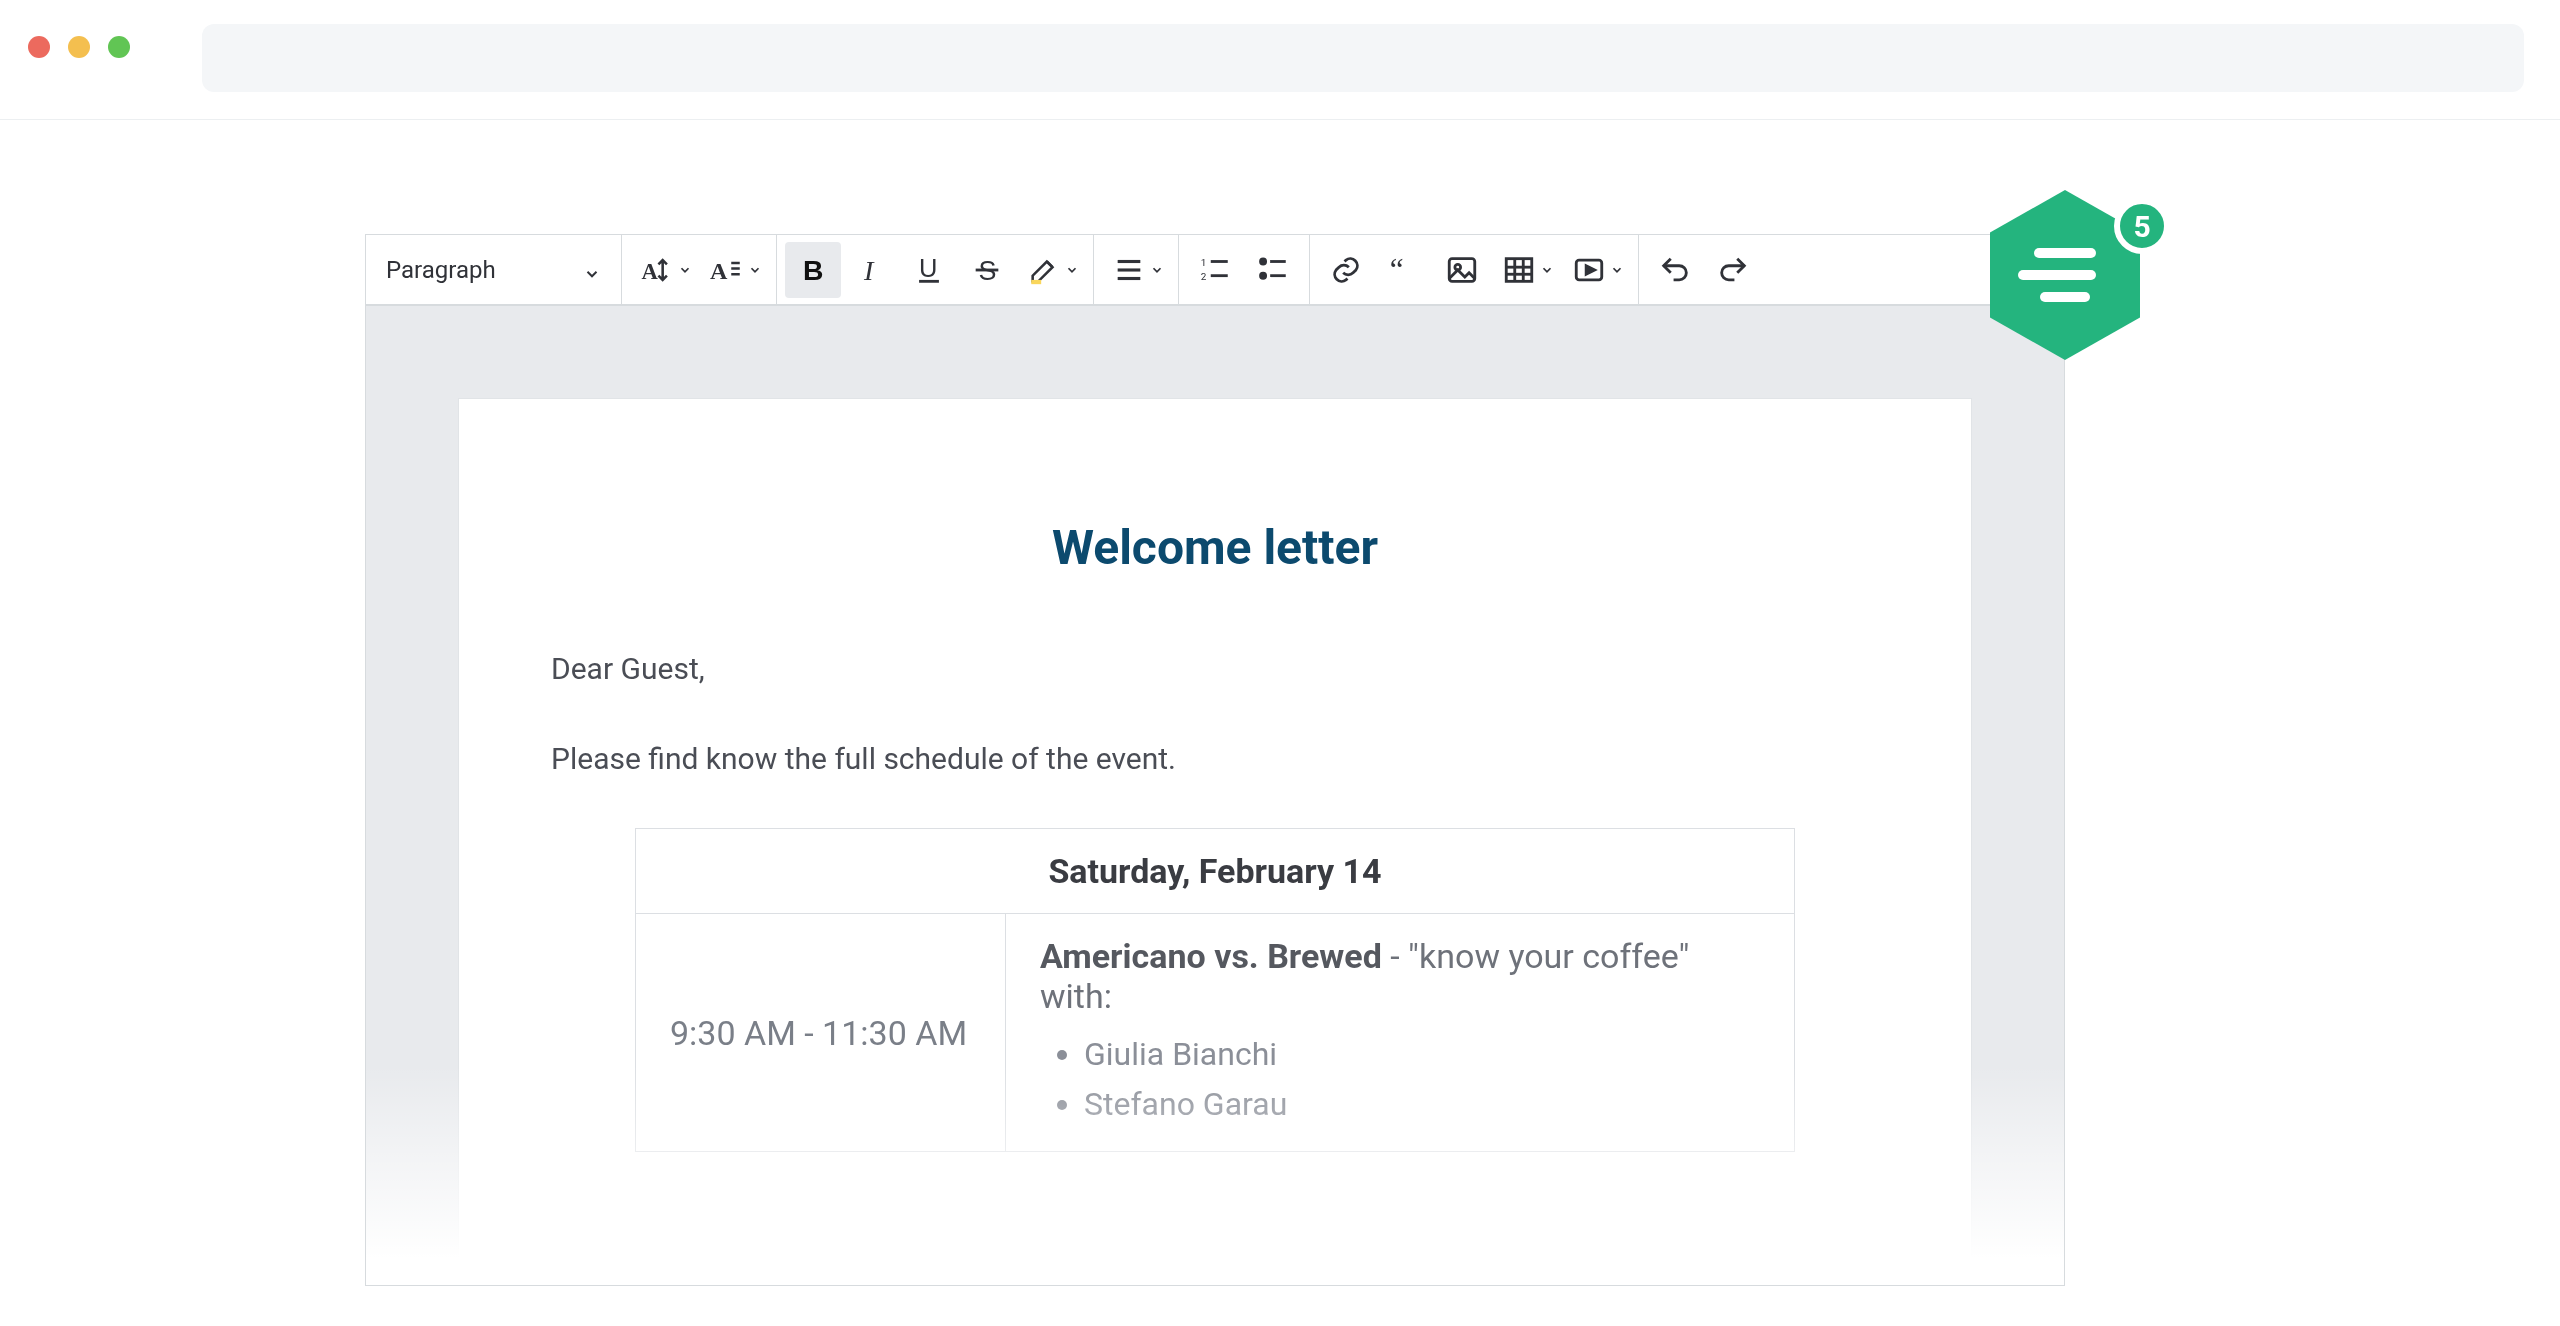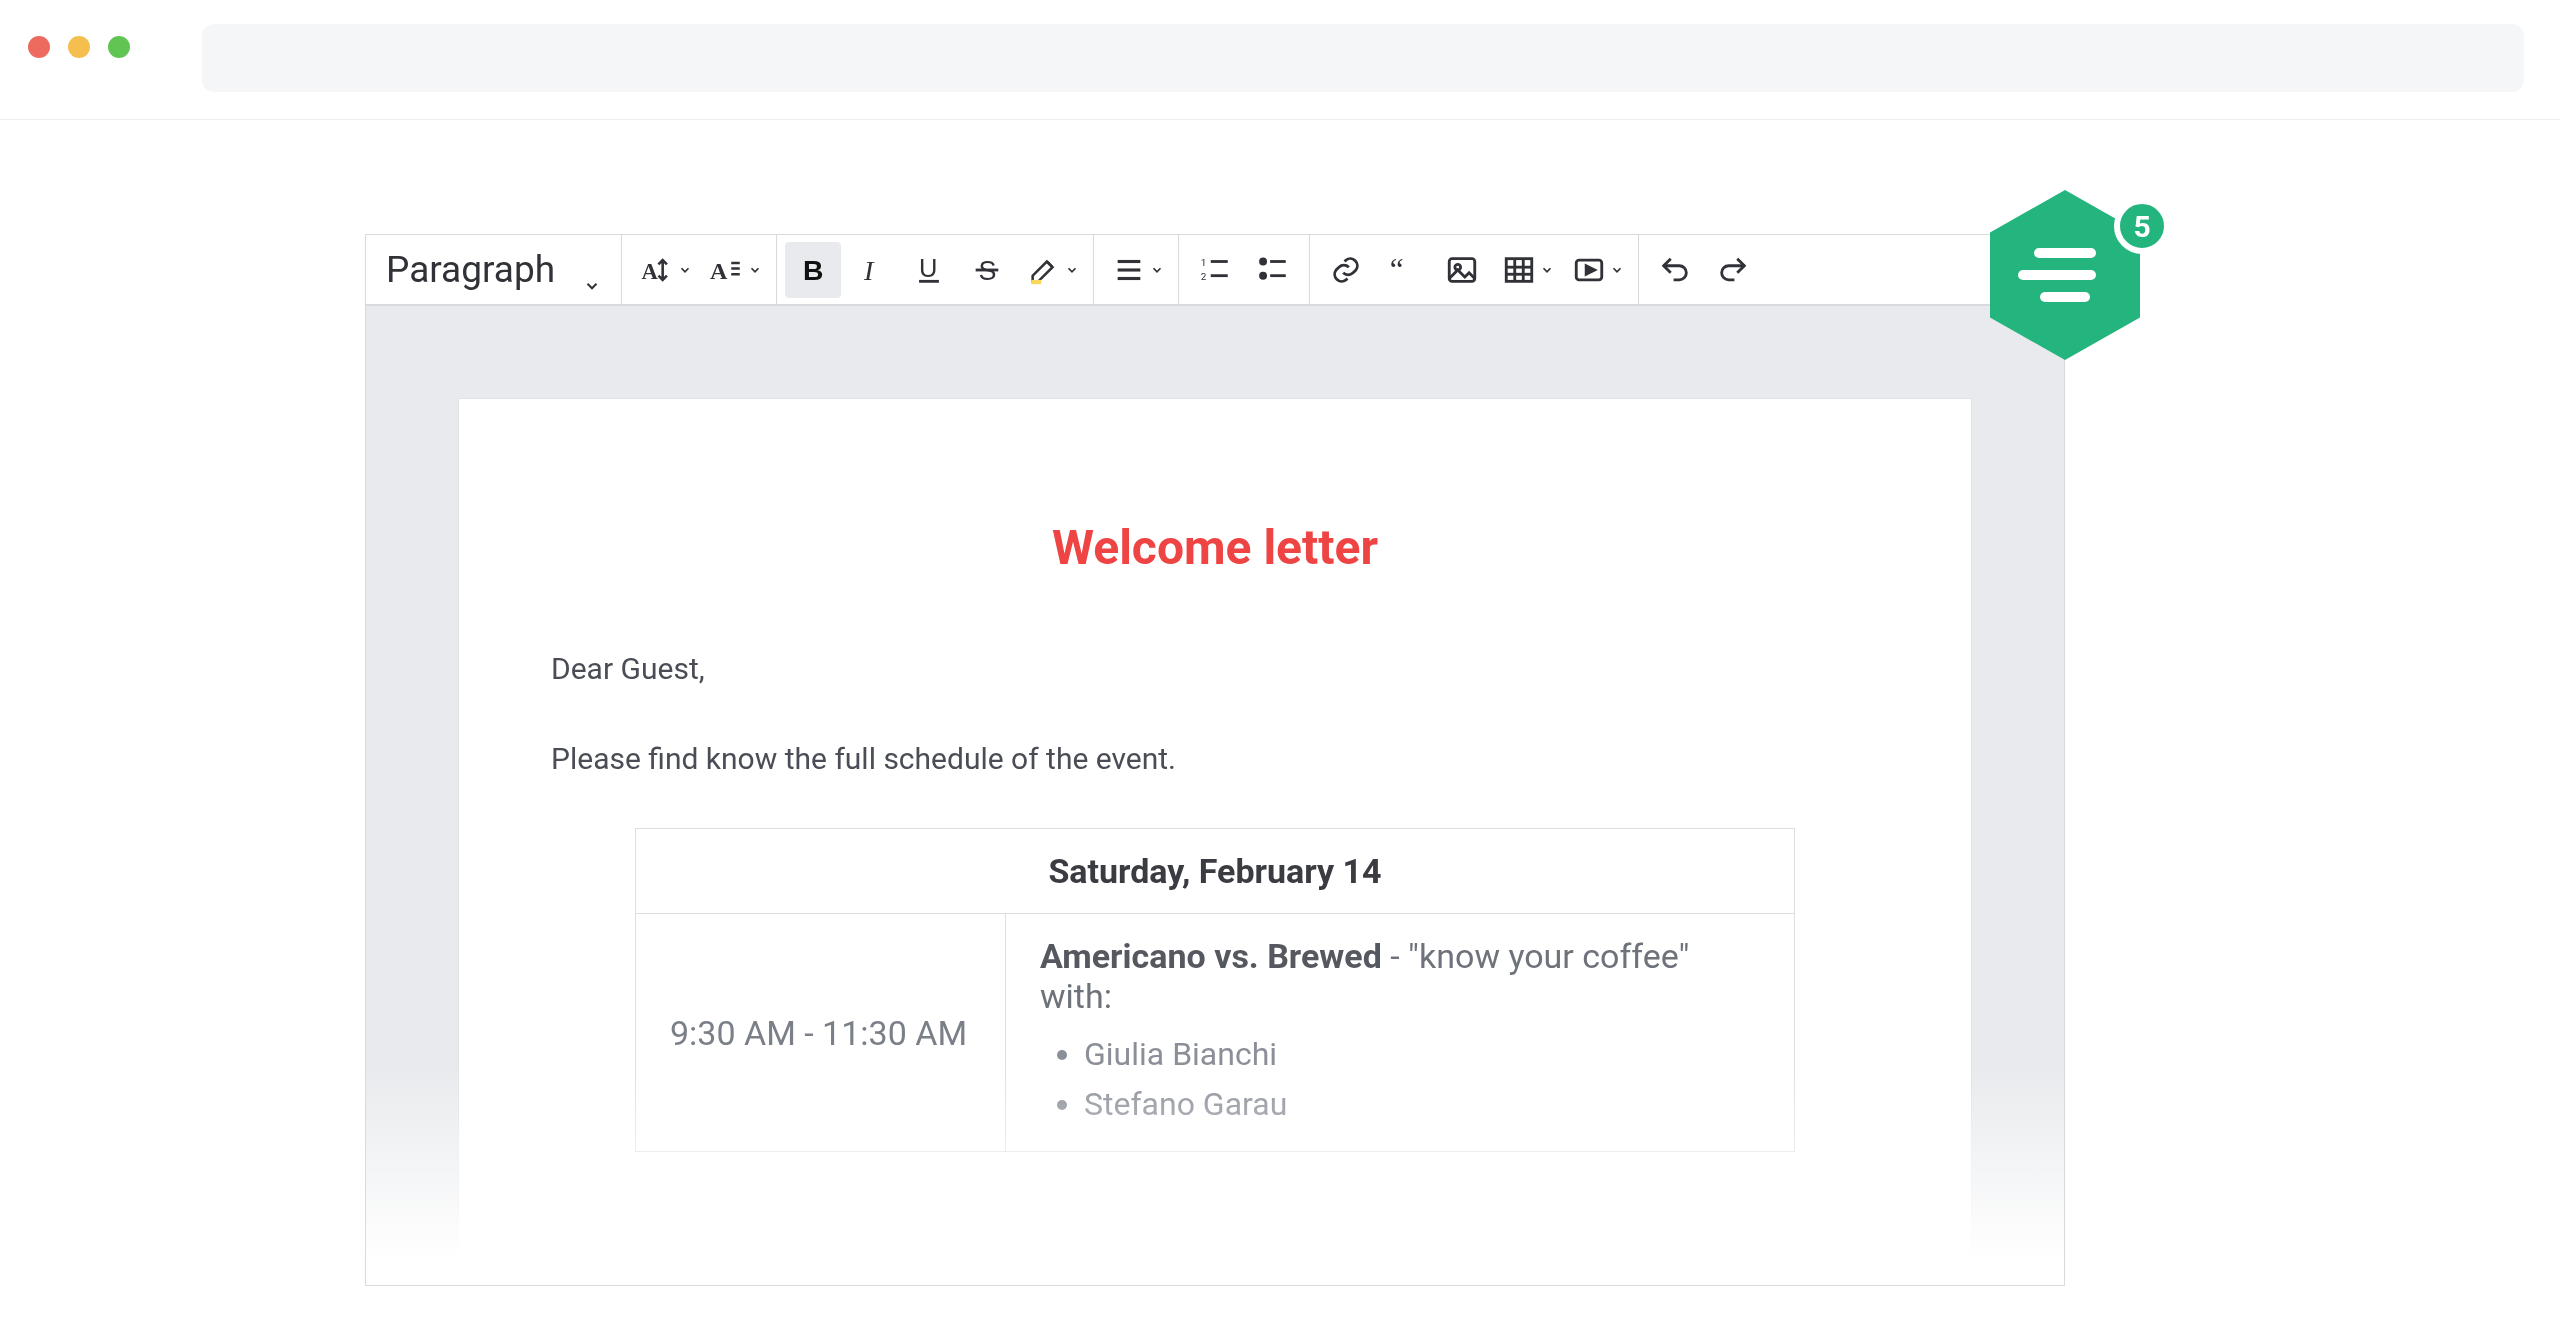--- a/index.html
+++ b/index.html
@@ -78,21 +78,21 @@
     gap: 2px;
   }
   .toolbar-group:last-child { border-right: none; }
 
   .heading-select {
     display: flex;
     align-items: center;
     justify-content: space-between;
     padding: 0 20px 0 20px;
     width: 255px;
-    font-size: 37px;
+    font-size: 24px;
     color: #303238;
     cursor: pointer;
   }
   .chevron {
     width: 18px; height: 18px;
   }
   .chevron svg { width: 100%; height: 100%; }
 
   .tb-btn {
     width: 56px;
@@ -138,21 +138,21 @@
     left: 0; right: 0; bottom: 0;
     height: 220px;
     background: linear-gradient(to bottom, rgba(255,255,255,0) 0%, rgba(255,255,255,1) 88%);
     pointer-events: none;
   }
 
   .doc-title {
     text-align: center;
     font-size: 48px;
     font-weight: 700;
-    color: #ef4444;
+    color: #0c4a6e;
     margin-bottom: 72px;
   }
   .doc-p {
     font-size: 30px;
     color: #4a4d55;
     line-height: 1.4;
     margin-bottom: 48px;
   }
   .doc-link {
     color: #2aa3ef;

